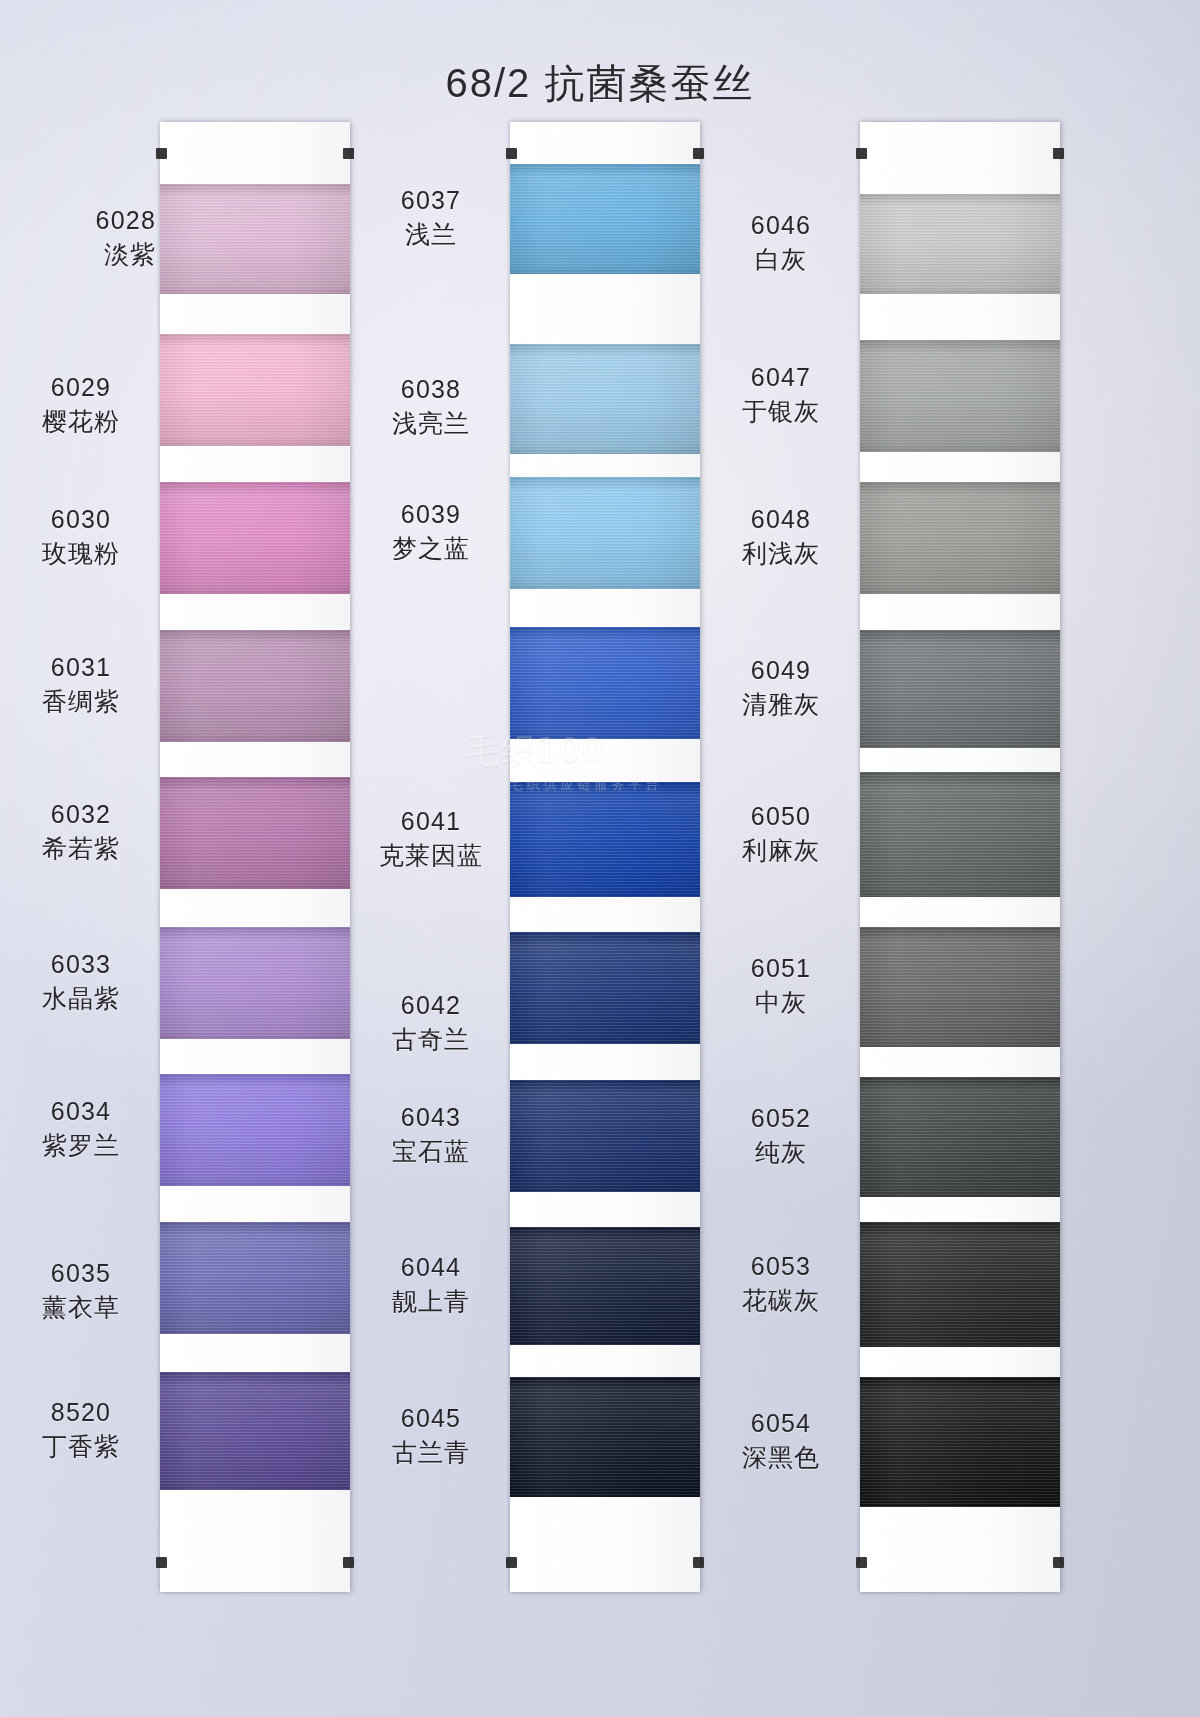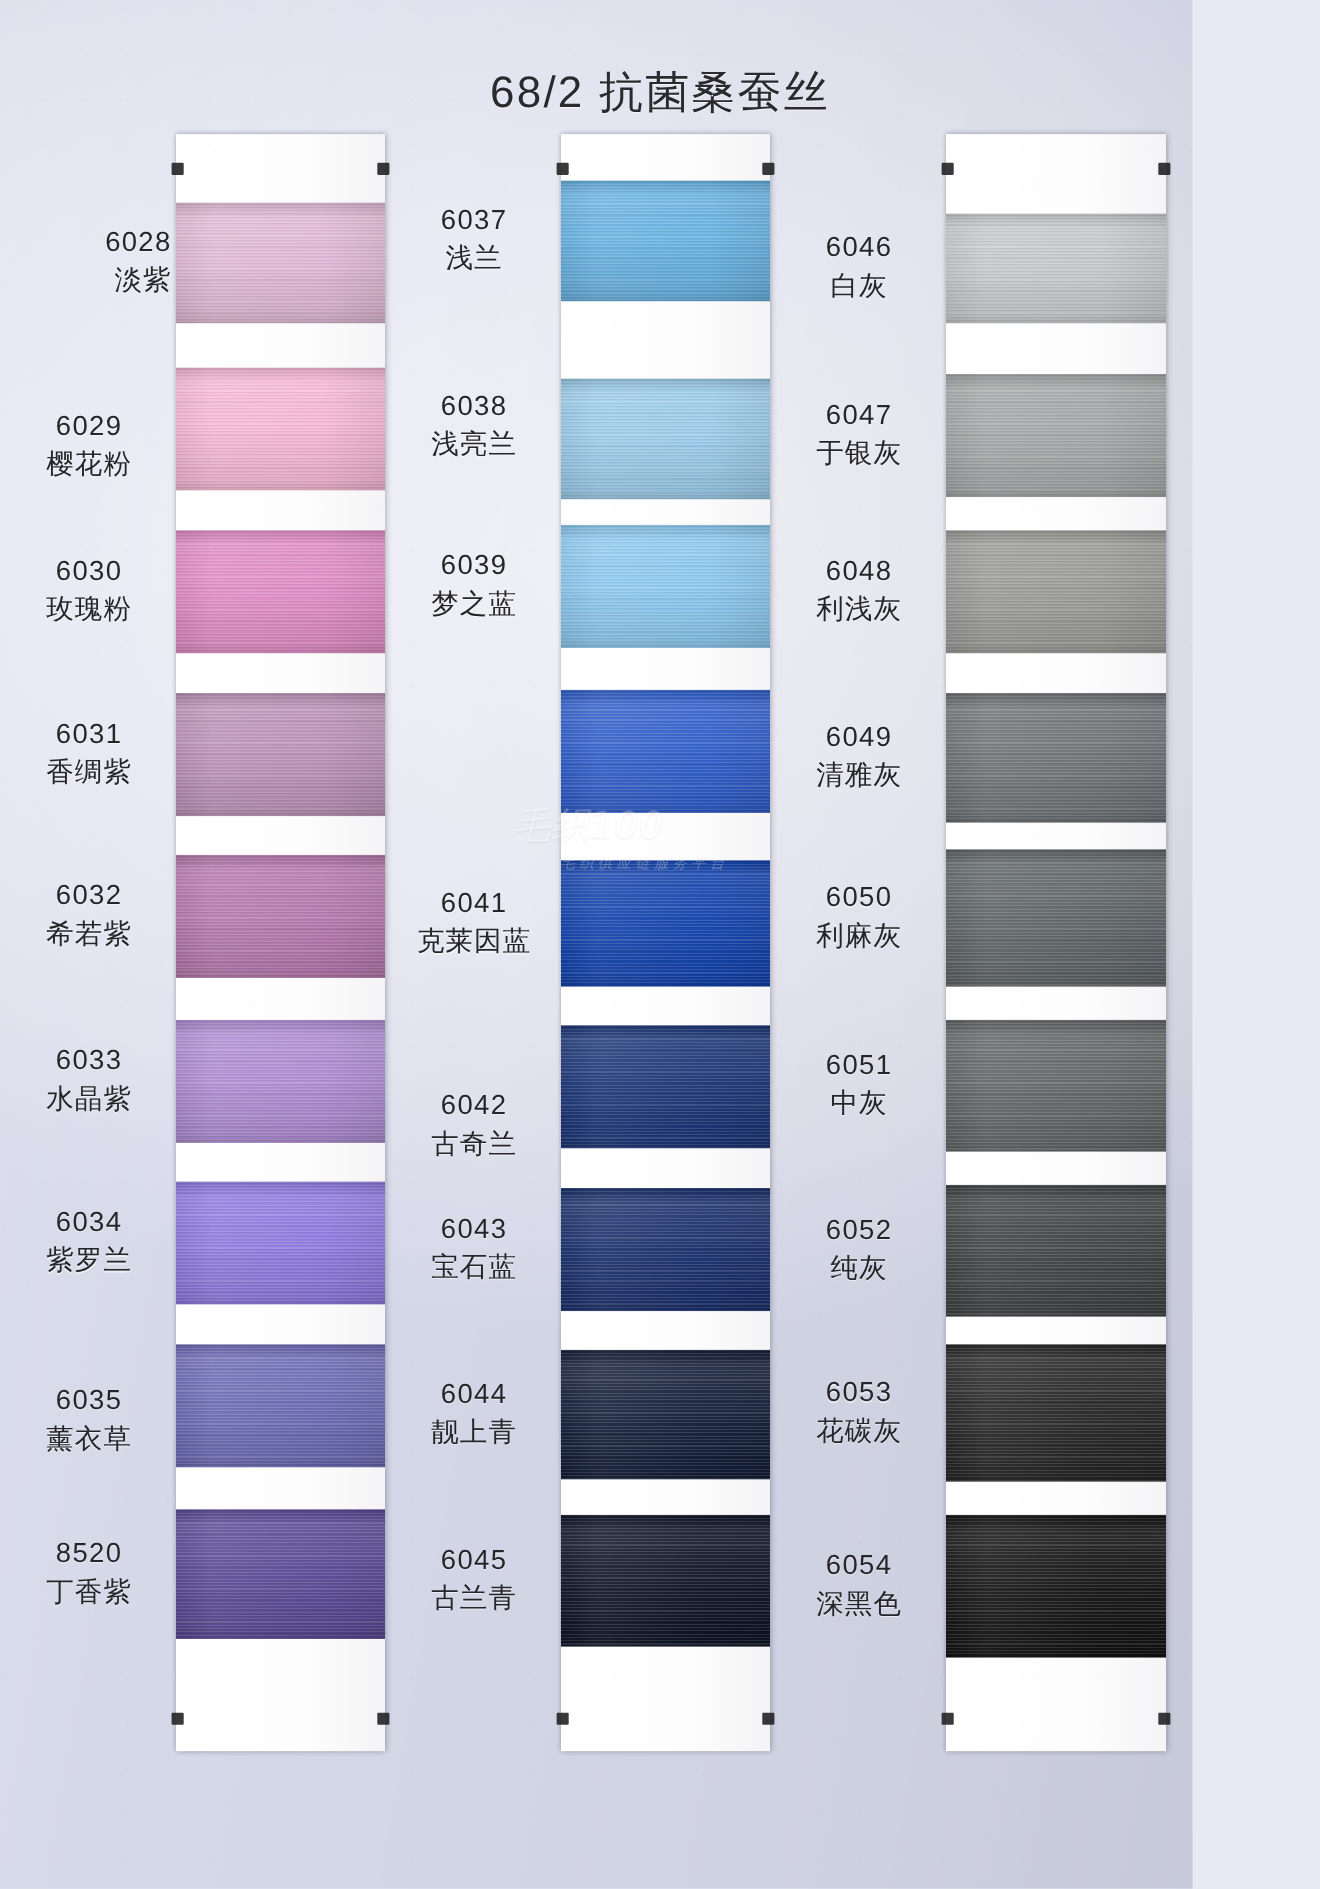--- a/index.html
+++ b/index.html
@@ -5,21 +5,21 @@
 <style>
   html,body{margin:0;padding:0;}
   body{
     width:1200px;height:1717px;
     font-family:"Liberation Sans","DejaVu Sans",sans-serif;
     background:#e8e9f2;
     overflow:hidden;
   }
   
   #page{
-    position:relative;width:1084px;height:1717px;
+    position:relative;width:1200px;height:1717px;
     background:
       radial-gradient(ellipse 900px 700px at 52% 30%, #f2f2f8 0%, #e9eaf3 48%, #dfe1ee 78%, #d5d8e8 100%),
       linear-gradient(180deg,#eef0f7 0%,#e6e8f2 50%,#dcdfed 100%);
     box-sizing:border-box;
   }
   #page:before{
     content:"";position:absolute;inset:0;
     background:linear-gradient(100deg, rgba(255,255,255,.22) 0%, rgba(255,255,255,0) 30%, rgba(0,0,0,.03) 75%, rgba(0,0,0,.07) 100%);
     pointer-events:none;
   }
@@ -126,21 +126,20 @@
   }
 
   
   #watermark{
     position:absolute;
     left:466px;top:728px;
     width:240px;height:64px;
     opacity:.30;
     pointer-events:none;
     user-select:none;
-    font-style:italic;
   }
   #watermark .wm-top{
     font-size:34px;color:#ffffff;
     letter-spacing:1px;
     text-shadow:0 1px 2px rgba(120,120,140,.45);
     white-space:nowrap;
     font-family:"DejaVu Sans","Liberation Sans",sans-serif;
   }
   #watermark .wm-sub{
     font-size:13px;color:#ffffff;letter-spacing:4px;
@@ -270,21 +269,21 @@
           <div class="fill" style="background: rgb(20, 31, 58);"></div>
         </div>
         <div class="band" style="top: 1255px; height: 120px;">
           <div class="fill" style="background: rgb(14, 21, 38);"></div>
         </div>
       </div>
   <div class="label" style="top: 63px; left: 6px;">
         <span class="code">6037</span>
         <span class="name">浅兰</span>
       </div>
-      <div class="label" style="top: 232px; left: 6px;">
+      <div class="label" style="top: 252px; left: 6px;">
         <span class="code">6038</span>
         <span class="name">浅亮兰</span>
       </div>
       <div class="label" style="top: 377px; left: 6px;">
         <span class="code">6039</span>
         <span class="name">梦之蓝</span>
       </div>
       <div class="label" style="top: 683.5px; left: 6px;">
         <span class="code">6041</span>
         <span class="name">克莱因蓝</span>

